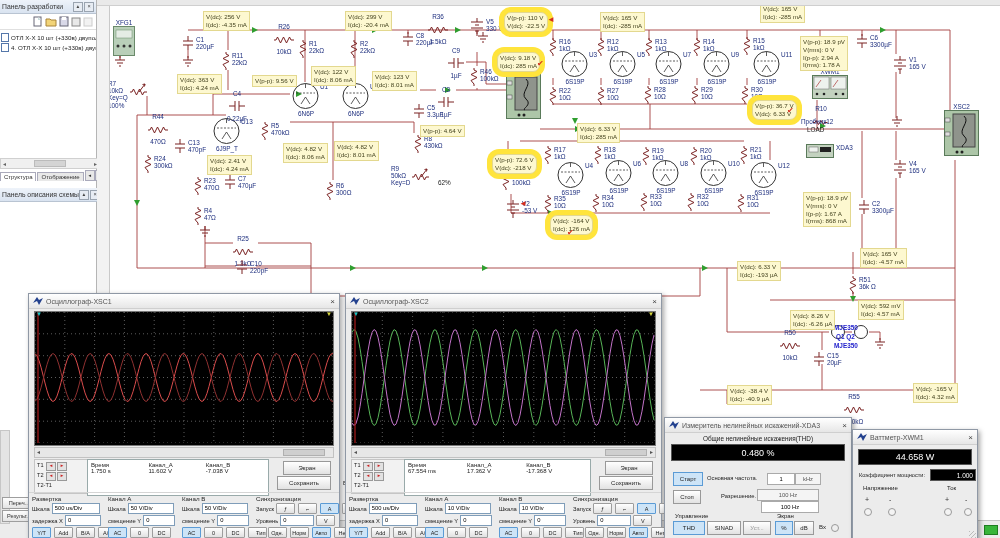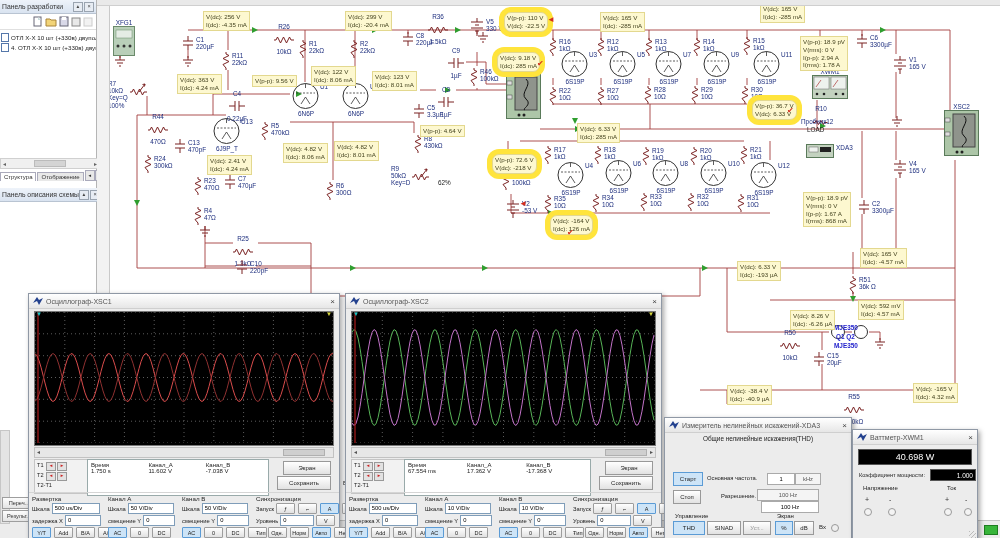--- a/index.html
+++ b/index.html
@@ -1392,20 +1392,21 @@
 
   <div class="win" id="xda3">
     <div class="wtitle">
       <svg class="wicon" viewBox="0 0 10 8">
           <path d="M0 6 L4 0 L6 3 L10 1 L6 8 L4 4 Z" fill="#23418e"></path>
         </svg>
       <span>Измеритель нелинейных искажений-XDA3</span>
       <span class="x">×</span>
     </div>
     <div class="thdlab">Общие нелинейные искажения(THD)</div>
+    <div class="disp">0.480 %</div>
     <div class="btn on" style="left:8px;top:54px">Старт</div>
     <div class="flab" style="left:42px;top:57px">Основная частота.</div>
     <div class="fbox w" style="left:102px;top:55px;width:26px">1</div>
     <div class="fbox" style="left:130px;top:55px;width:24px">kHz</div>
     <div class="btn" style="left:8px;top:72px;width:26px">Стоп</div>
     <div class="flab" style="left:56px;top:75px">Разрешение.</div>
     <div class="fbox" style="left:92px;top:71px;width:60px">100 Hz</div>
     <div class="fbox w" style="left:96px;top:83px;width:56px">100 Hz</div>
     <div class="seg" style="left:10px;top:95px">Управление</div>
     <div class="btn on" style="left:8px;top:103px;width:30px">THD</div>
@@ -1419,21 +1420,21 @@
   </div>
 
   <div class="win" id="xwm1">
     <div class="wtitle">
       <svg class="wicon" viewBox="0 0 10 8">
           <path d="M0 6 L4 0 L6 3 L10 1 L6 8 L4 4 Z" fill="#23418e"></path>
         </svg>
       <span>Ваттметр-XWM1</span>
       <span class="x">×</span>
     </div>
-    <div class="disp">40.698 W</div>
+    <div class="disp">44.658 W</div>
     <div class="pf">Коэффициент мощности:</div>
     <div class="pfv">1.000</div>
     <div class="sect" style="left:10px;top:55px">Напряжение</div>
     <div class="sect" style="left:94px;top:55px">Ток</div>
     <div class="term" style="left:12px;top:66px">+</div>
     <div class="term" style="left:36px;top:66px">-</div>
     <div class="term" style="left:92px;top:66px">+</div>
     <div class="term" style="left:112px;top:66px">-</div>
     <div class="tc" style="left:11px;top:78px"></div>
     <div class="tc" style="left:35px;top:78px"></div>

